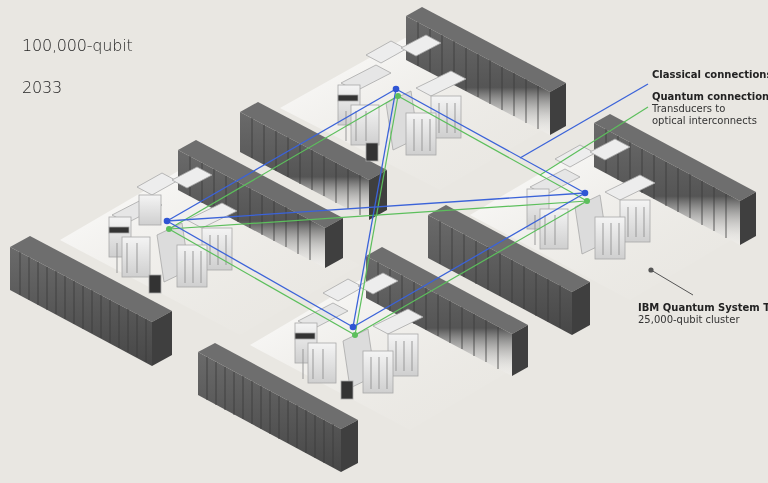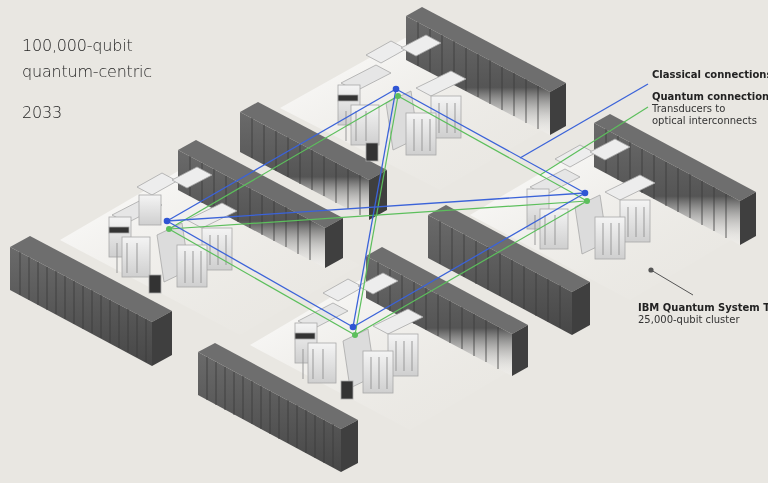--- a/index.html
+++ b/index.html
@@ -343,21 +343,20 @@
   </g>
 
   <g>
     <line x1="651" y1="270" x2="693" y2="295" stroke="#555" stroke-width="1"></line>
     <circle cx="651" cy="270" r="2.6" fill="#555"></circle>
   </g>
 </svg>
 
 <div class="title">
   <div>100,000-qubit</div>
-  <div>quantum-centric</div>
   <div class="year">2033</div>
 </div>
 
 <div class="legend" style="left:652px;top:69px;">
   <div class="b">Classical connections</div>
 </div>
 
 <div class="legend" style="left:652px;top:91px;">
   <div class="b">Quantum connections</div>
   <div class="r">Transducers to</div>

